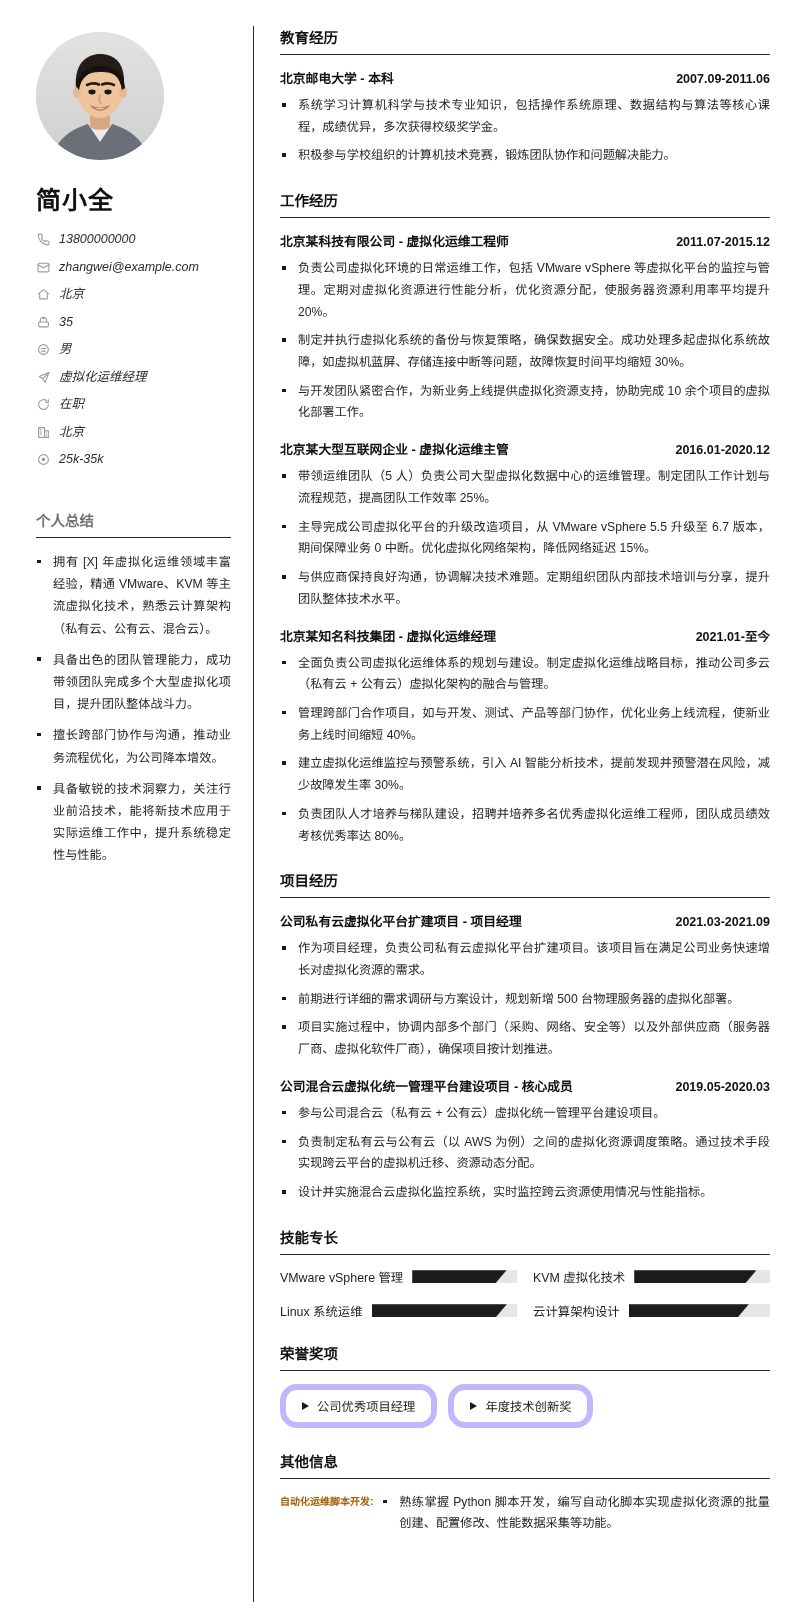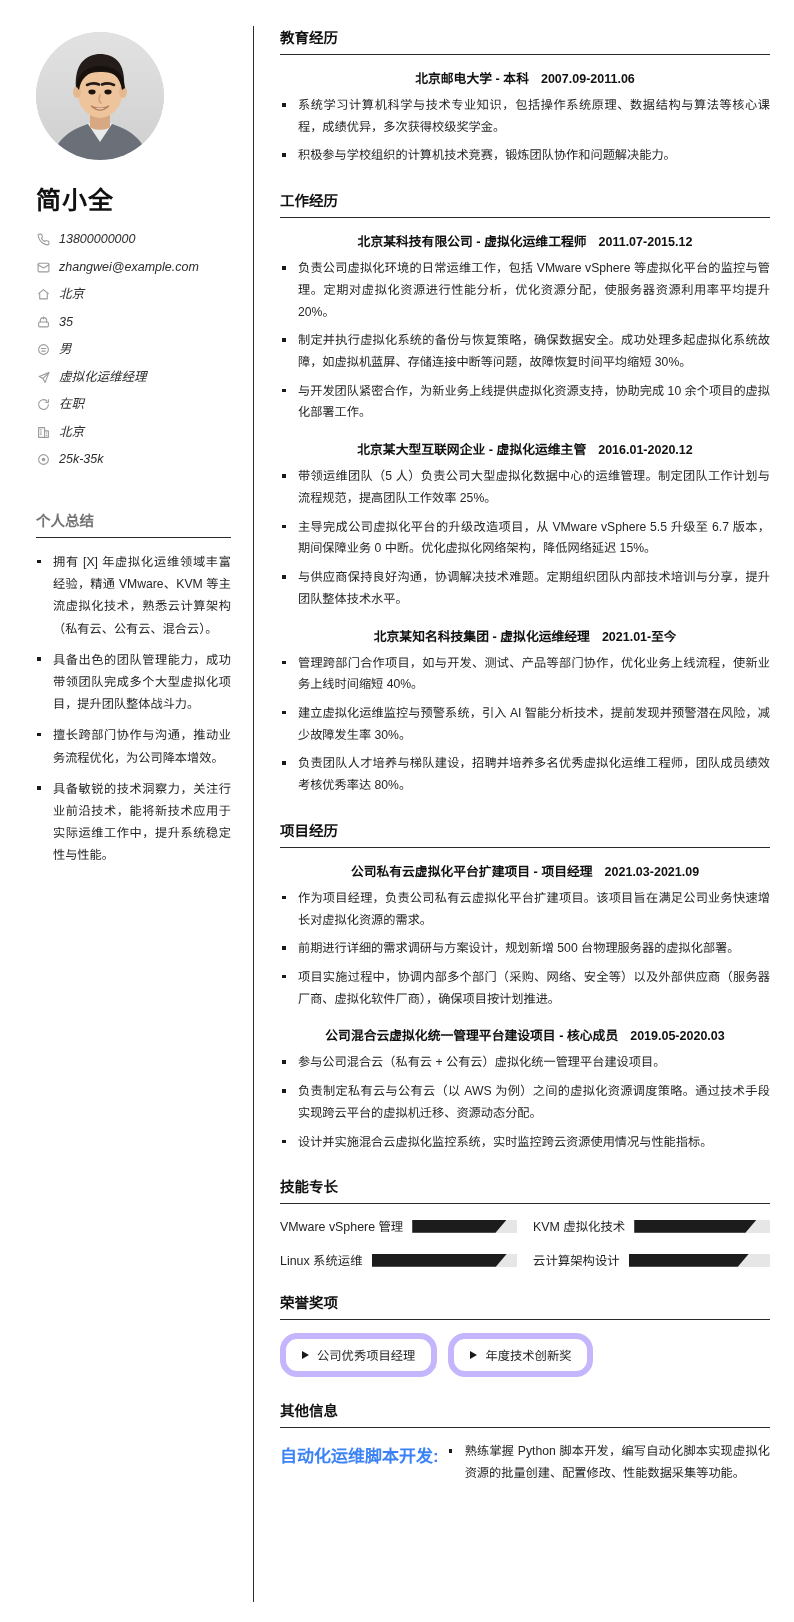--- a/index.html
+++ b/index.html
@@ -101,21 +101,21 @@
     font-weight: bold;
     color: #111;
     padding-bottom: 7px;
     border-bottom: 1.5px solid #2b2b2b;
     margin-bottom: 13px;
   }
   .entry { margin-bottom: 15px; }
   .entry:last-child { margin-bottom: 2px; }
   .entry-head {
     display: flex;
-    justify-content: center;
+    justify-content: space-between;
     align-items: baseline;
     gap: 12px;
     margin-bottom: 8px;
   }
   .entry-title {
     font-size: 12.8px;
     font-weight: bold;
     color: #111;
   }
   .entry-date {
@@ -192,23 +192,23 @@
     width: 0; height: 0;
     border-left: 7px solid #1a1a1a;
     border-top: 4.5px solid transparent;
     border-bottom: 4.5px solid transparent;
     flex: 0 0 auto;
   }
 
   
   .other-row { display: flex; align-items: flex-start; gap: 8px; }
   .other-key {
-    font-size: 17px;
+    font-size: 10px;
     font-weight: bold;
-    color: #3b82f6;
+    color: #a16207;
     white-space: nowrap;
     padding-top: 1px;
   }
   .other-body { flex: 1; min-width: 0; }
   .other-body .bullets li { margin-bottom: 9px; }
 </style>
 </head>
 <body>
 
 <div class="page">
@@ -407,20 +407,21 @@
           <li>与供应商保持良好沟通，协调解决技术难题。定期组织团队内部技术培训与分享，提升团队整体技术水平。</li>
         </ul>
       </div>
 
       <div class="entry">
         <div class="entry-head">
           <span class="entry-title">北京某知名科技集团 - 虚拟化运维经理</span>
           <span class="entry-date">2021.01-至今</span>
         </div>
         <ul class="bullets">
+          <li>全面负责公司虚拟化运维体系的规划与建设。制定虚拟化运维战略目标，推动公司多云（私有云 + 公有云）虚拟化架构的融合与管理。</li>
           <li>管理跨部门合作项目，如与开发、测试、产品等部门协作，优化业务上线流程，使新业务上线时间缩短 40%。</li>
           <li>建立虚拟化运维监控与预警系统，引入 AI 智能分析技术，提前发现并预警潜在风险，减少故障发生率 30%。</li>
           <li>负责团队人才培养与梯队建设，招聘并培养多名优秀虚拟化运维工程师，团队成员绩效考核优秀率达 80%。</li>
         </ul>
       </div>
     </section>
 
     <section class="section">
       <h2 class="section-head">项目经历</h2>
 

